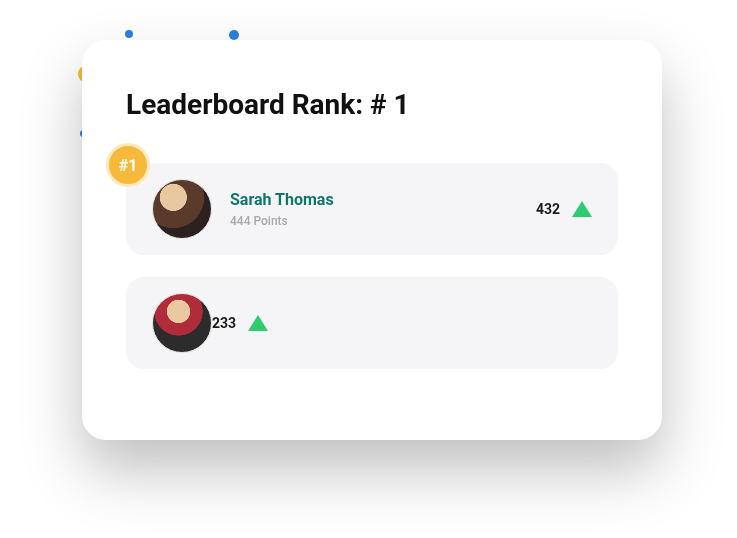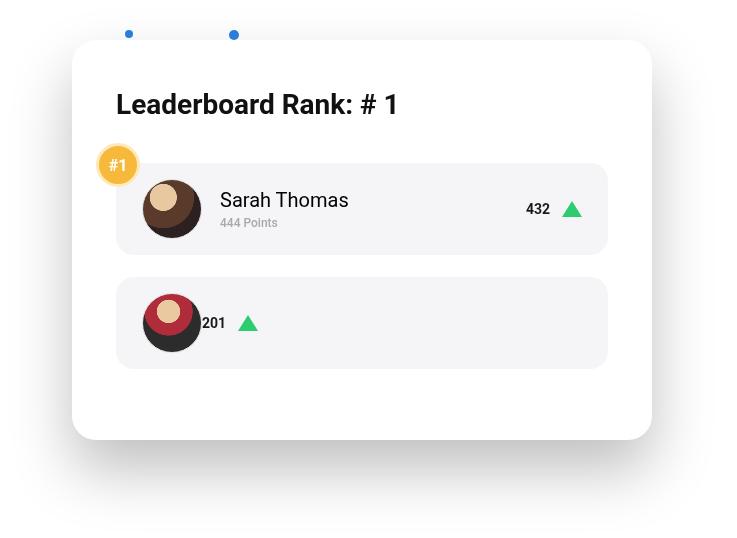--- a/index.html
+++ b/index.html
@@ -7,21 +7,21 @@
     padding: 0;
     width: 737px;
     height: 538px;
     font-family: -apple-system, BlinkMacSystemFont, "Segoe UI", Roboto, Helvetica, Arial, sans-serif;
     background: #ffffff;
     position: relative;
     overflow: hidden;
   }
   .card {
     position: absolute;
-    left: 72px;
+    left: 82px;
     top: 40px;
     width: 580px;
     height: 400px;
     background: #ffffff;
     border-radius: 24px;
     box-shadow: 0 30px 60px rgba(0,0,0,0.25);
     padding: 48px 44px 40px 44px;
     box-sizing: border-box;
   }
   .title {
@@ -66,23 +66,23 @@
     border: 1px solid #e0e0e0;
   }
   .avatar.a2 {
     background: radial-gradient(circle at 44% 30%, #eac9a0 0 22%, #b02c3a 23% 46%, #2d2c2c 47% 100%);
   }
   .info {
     margin-left: 18px;
     flex: 1 1 auto;
   }
   .name {
-    font-size: 20px;
-    font-weight: 400;
-    color: #000000;
+    font-size: 16px;
+    font-weight: 700;
+    color: #0f766e;
     line-height: 1.2;
   }
   .points {
     font-size: 12px;
     font-weight: 500;
     color: #a9a9aa;
     margin-top: 4px;
   }
   .score {
     font-size: 14px;
@@ -138,16 +138,16 @@
     <div class="info">
       <div class="name">Sarah Thomas</div>
       <div class="points">444 Points</div>
     </div>
     <div class="score">432</div>
     <div class="trend-up"></div>
   </div>
 
   <div class="list-item">
     <div class="avatar a2"></div>
-    <div class="score">201</div>
+    <div class="score">233</div>
     <div class="trend-up"></div>
   </div>
 </div>
 
 </body></html>

